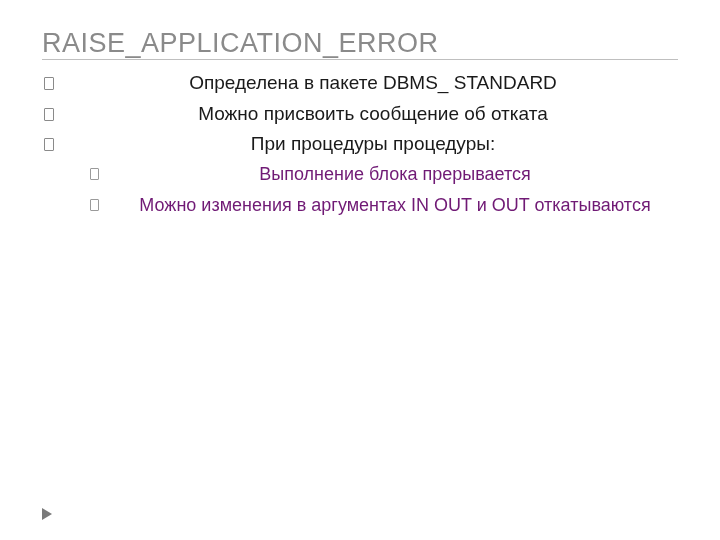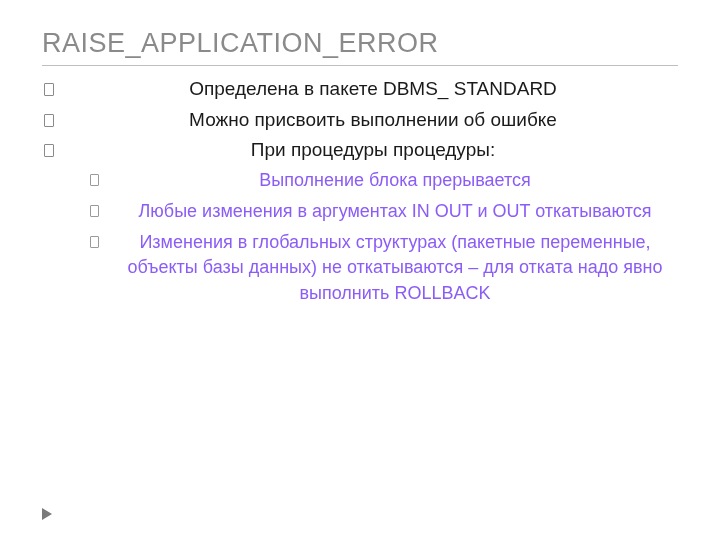--- a/index.html
+++ b/index.html
@@ -15,21 +15,20 @@
       position: relative;
       padding: 28px 42px 20px 42px;
     }
     .title {
       font-size: 27px;
       color: #8a8a8a;
       letter-spacing: 0.5px;
       font-weight: 400;
       margin-bottom: 6px;
       border-bottom: 1px solid #bfbfbf;
-      padding-bottom: 6px;
     }
     .list-wrap {
       padding-top: 4px;
     }
     .list-level-1 {
       list-style: none;
       padding-left: 0;
       text-align: center;
     }
     .list-level-1 > li {
@@ -50,21 +49,21 @@
       border: 1px solid #8a8a8a;
       border-radius: 1px;
     }
     .list-level-2 {
       list-style: none;
       padding-left: 20px;
       margin-top: 4px;
     }
     .list-level-2 > li {
       font-size: 18px;
-      color: #8b5cf6;
+      color: #701a75;
       line-height: 1.4;
       margin-bottom: 6px;
       position: relative;
       padding-left: 24px;
     }
     .list-level-2 > li::before {
       content: "";
       position: absolute;
       left: 2px;
       top: 6px;
@@ -85,25 +84,24 @@
     }
   </style>
 </head>
 <body>
 
 <h1 class="title">RAISE_APPLICATION_ERROR</h1>
 
 <div class="list-wrap">
   <ul class="list-level-1">
     <li>Определена в пакете DBMS_ STANDARD</li>
-    <li>Можно присвоить выполнении об ошибке</li>
+    <li>Можно присвоить сообщение об отката</li>
     <li>
       <span>При процедуры процедуры:</span>
       <ul class="list-level-2">
         <li>Выполнение блока прерывается</li>
-        <li>Любые изменения в аргументах IN OUT и OUT откатываются</li>
-        <li>Изменения в глобальных структурах (пакетные переменные, объекты базы данных) не откатываются – для отката надо явно выполнить ROLLBACK</li>
+        <li>Можно изменения в аргументах IN OUT и OUT откатываются</li>
       </ul>
     </li>
   </ul>
 </div>
 
 <div class="footer-arrow"></div>
 
 </body></html>

